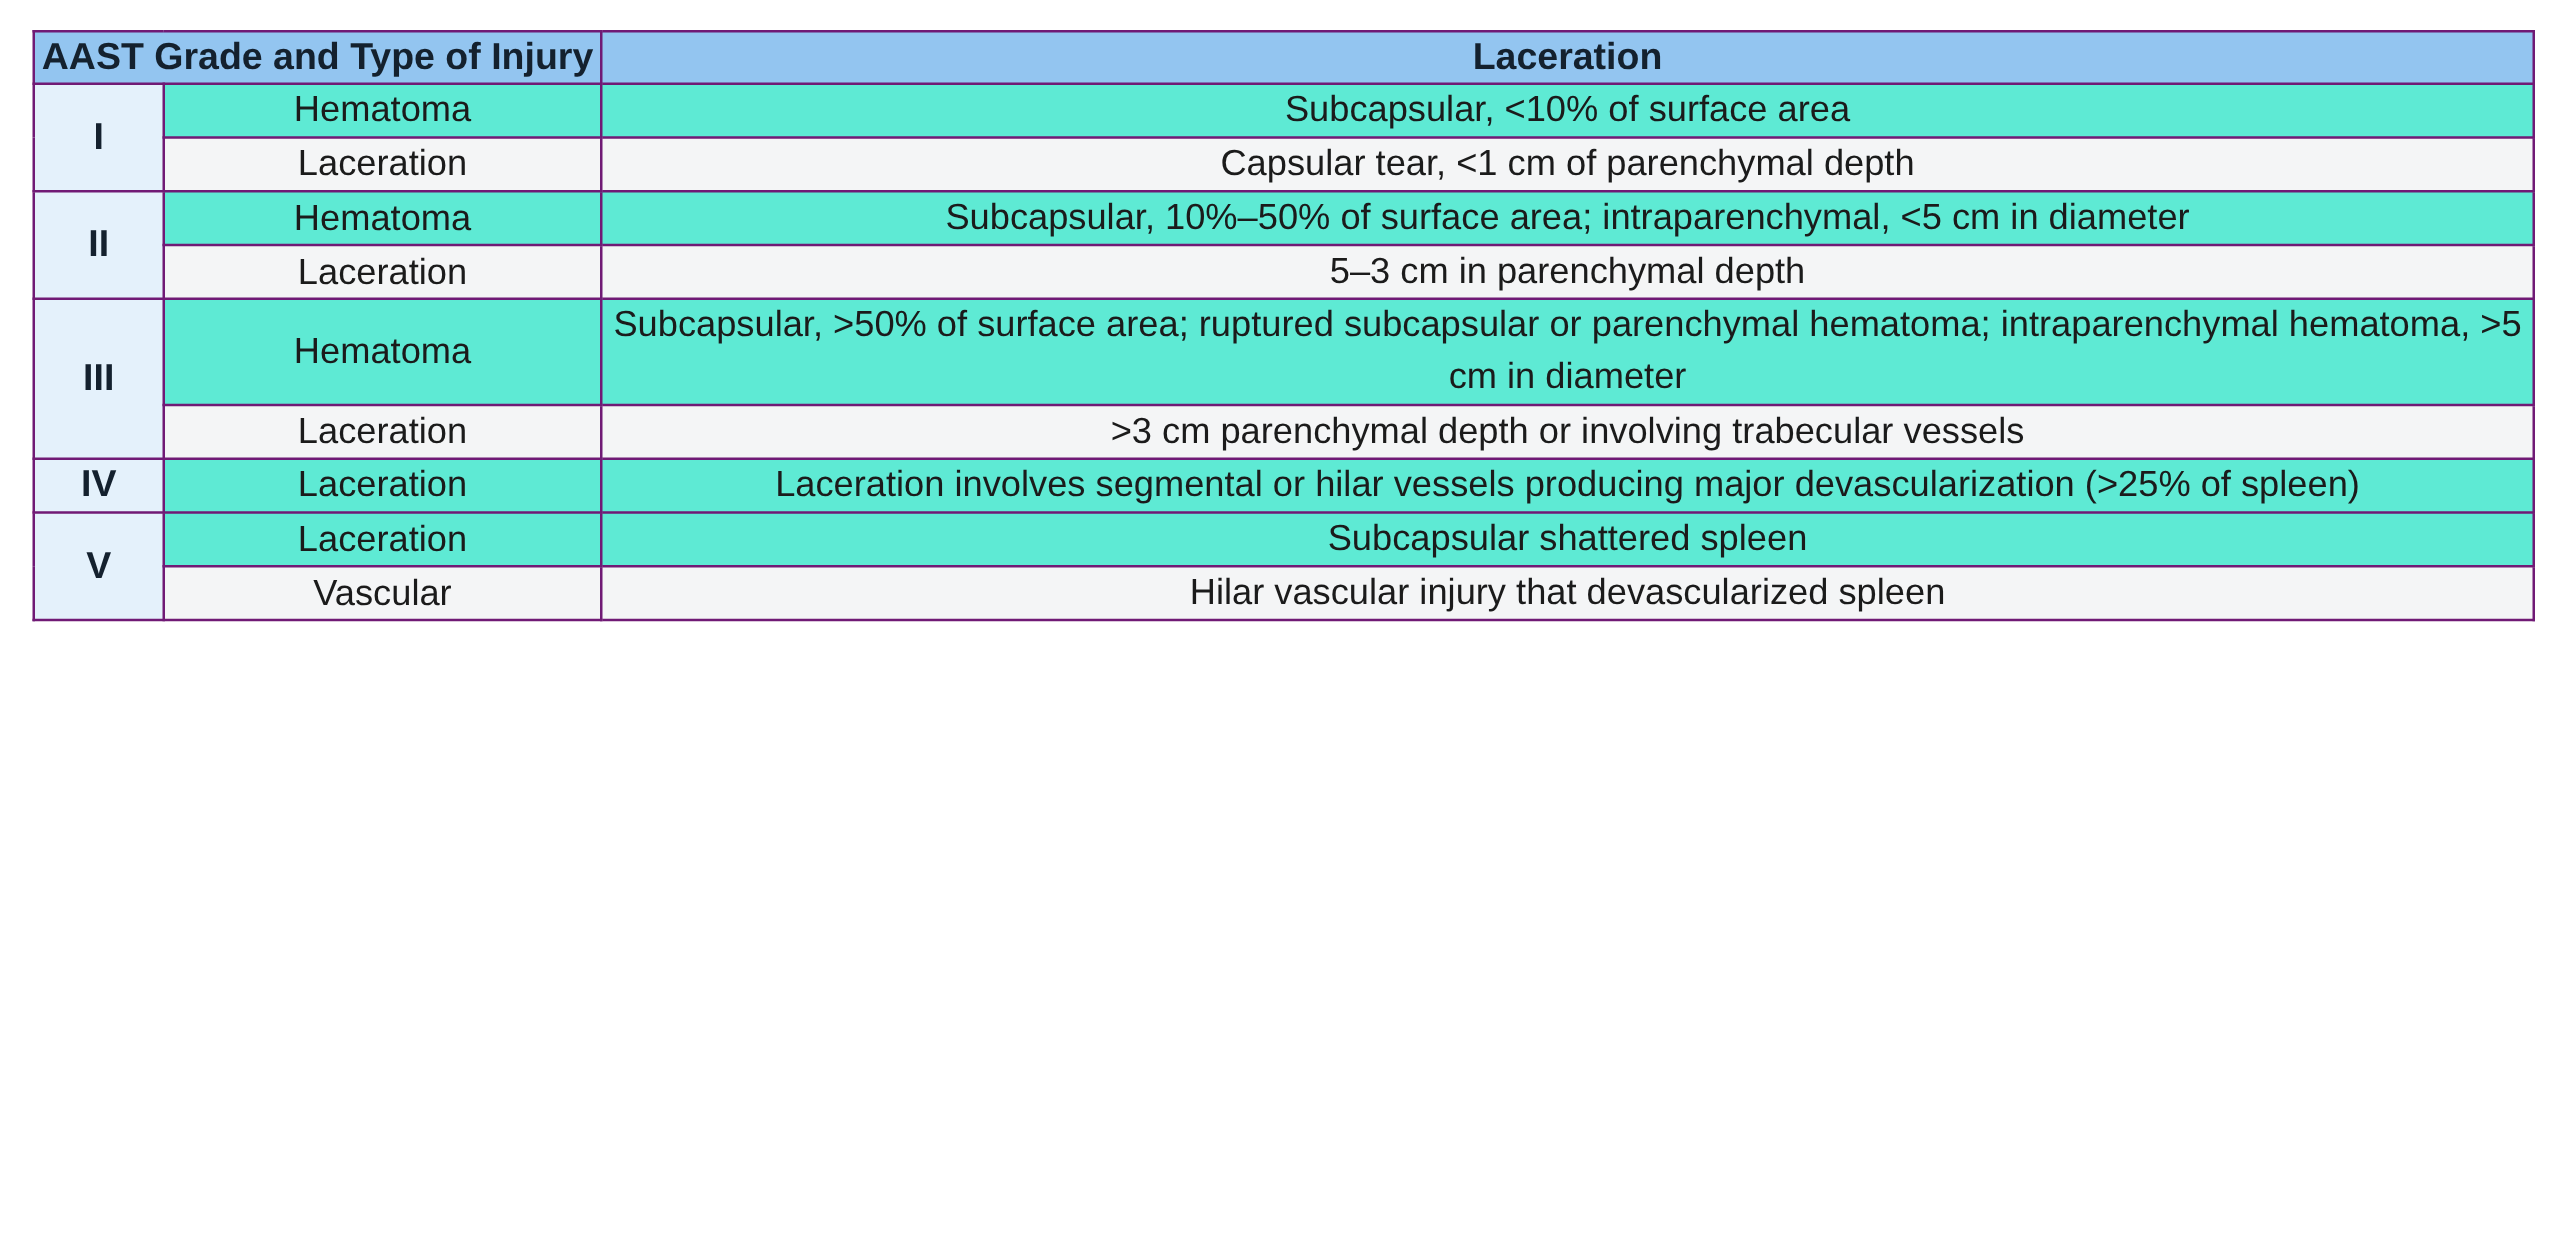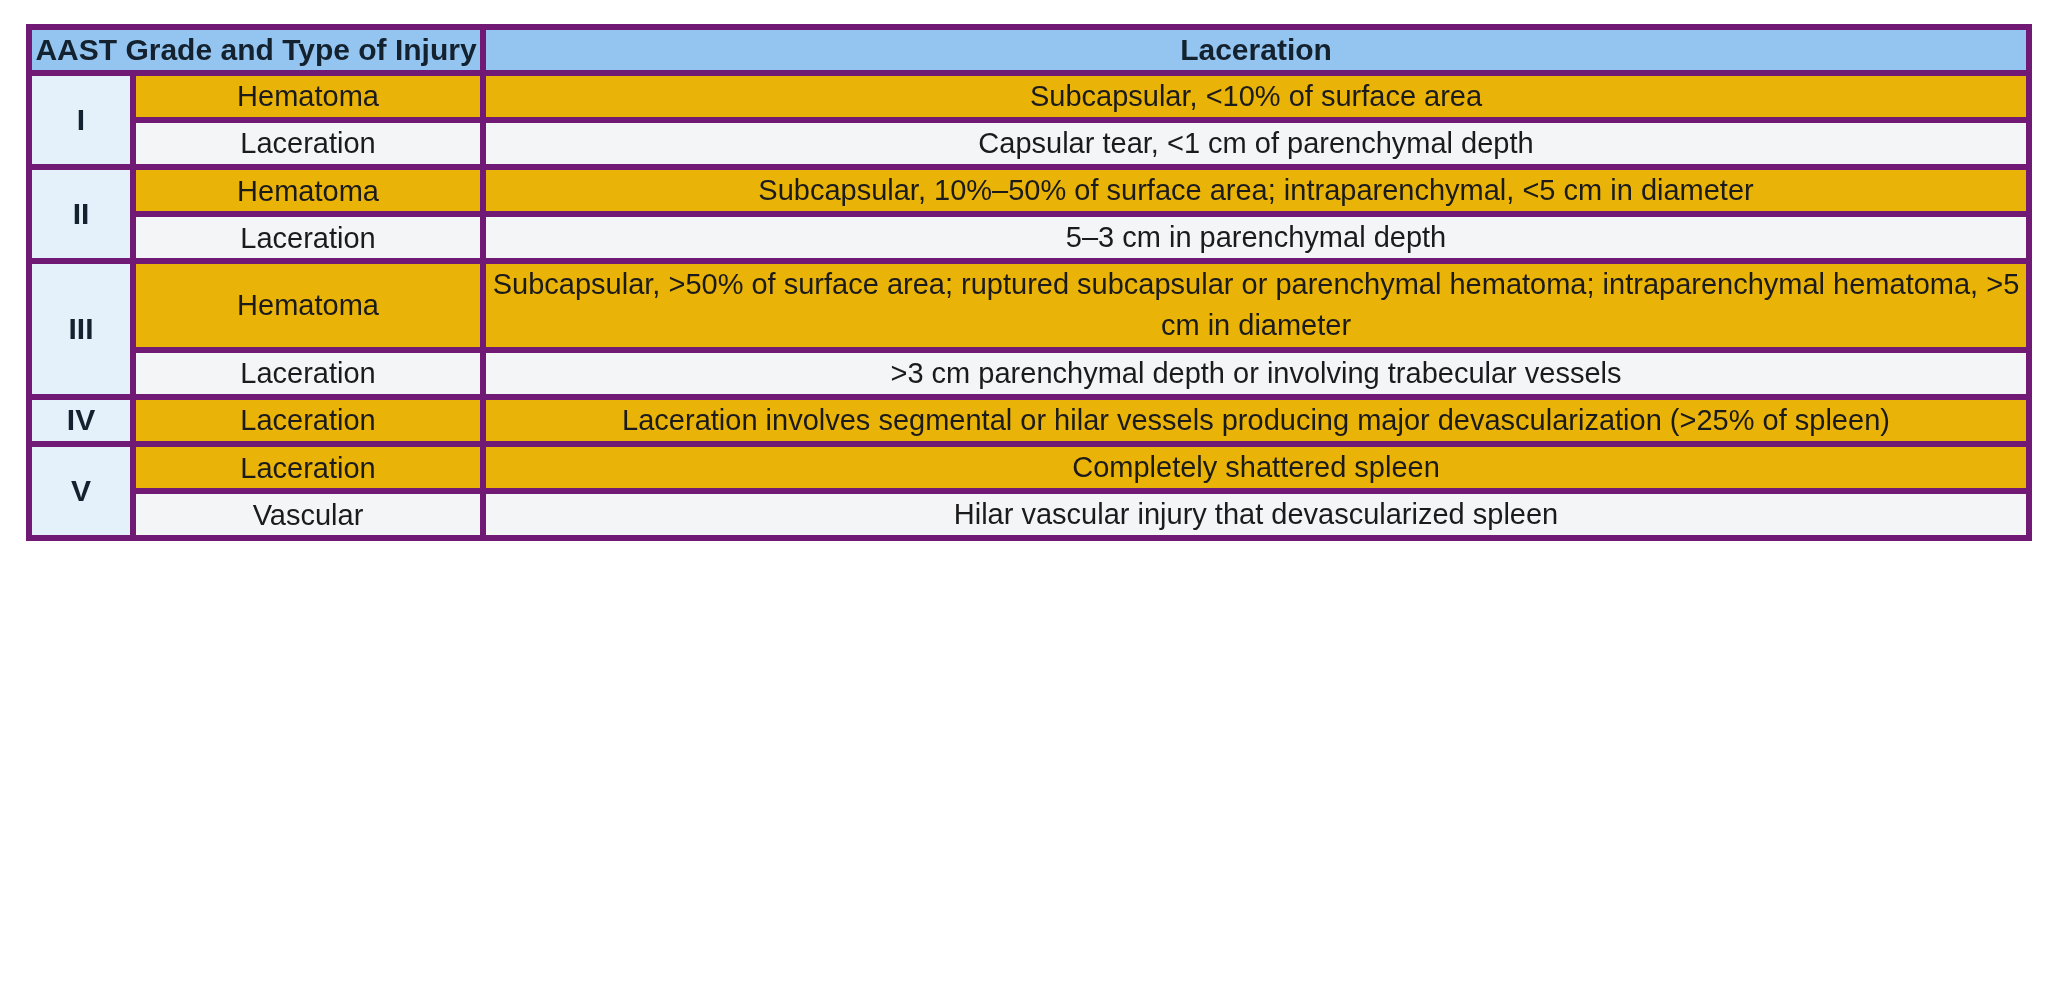--- a/index.html
+++ b/index.html
@@ -22,21 +22,21 @@
     width: 2000px;
     table-layout: fixed;
     font-size: 28px;
     color: #1b1b1b;
   }
   table.aast col.c-grade { width: 104px; }
   table.aast col.c-type  { width: 350px; }
   table.aast col.c-desc  { width: 1546px; }
 
   table.aast th, table.aast td {
-    border: 6px solid #701a75;
+    border: 2px solid #701a75;
     padding: 0;
     vertical-align: middle;
   }
   th.header-cell {
     background: #93c5f0;
     color: #14212e;
     font-weight: bold;
     text-align: center;
     font-size: 30px;
     line-height: 1.32;
@@ -64,21 +64,21 @@
     font-size: 29px;
     padding: 13px 14px 13px 16px;
     line-height: 1.42;
   }
   tr.row-alt td.type-cell,
   tr.row-alt td.desc-cell {
     background: #f4f5f6;
   }
   tr.row-plain td.type-cell,
   tr.row-plain td.desc-cell {
-    background: #eab308;
+    background: #5eead4;
   }
 </style>
 </head>
 <body>
 
 <div id="root">
   <table class="aast">
     <colgroup>
       <col class="c-grade">
       <col class="c-type">
@@ -119,21 +119,21 @@
           <td class="desc-cell">&gt;3 cm parenchymal depth or involving trabecular vessels</td>
         </tr>
         <tr class="row-plain">
           <td class="grade-cell" rowspan="1">IV</td>
           <td class="type-cell">Laceration</td>
           <td class="desc-cell">Laceration involves segmental or hilar vessels producing major devascularization (&gt;25% of spleen)</td>
         </tr>
         <tr class="row-plain">
           <td class="grade-cell" rowspan="2">V</td>
           <td class="type-cell">Laceration</td>
-          <td class="desc-cell">Completely shattered spleen</td>
+          <td class="desc-cell">Subcapsular shattered spleen</td>
         </tr>
         <tr class="row-alt">
           <td class="type-cell">Vascular</td>
           <td class="desc-cell">Hilar vascular injury that devascularized spleen</td>
         </tr>
       </tbody>
   </table>
 </div>
 
 </body></html>

